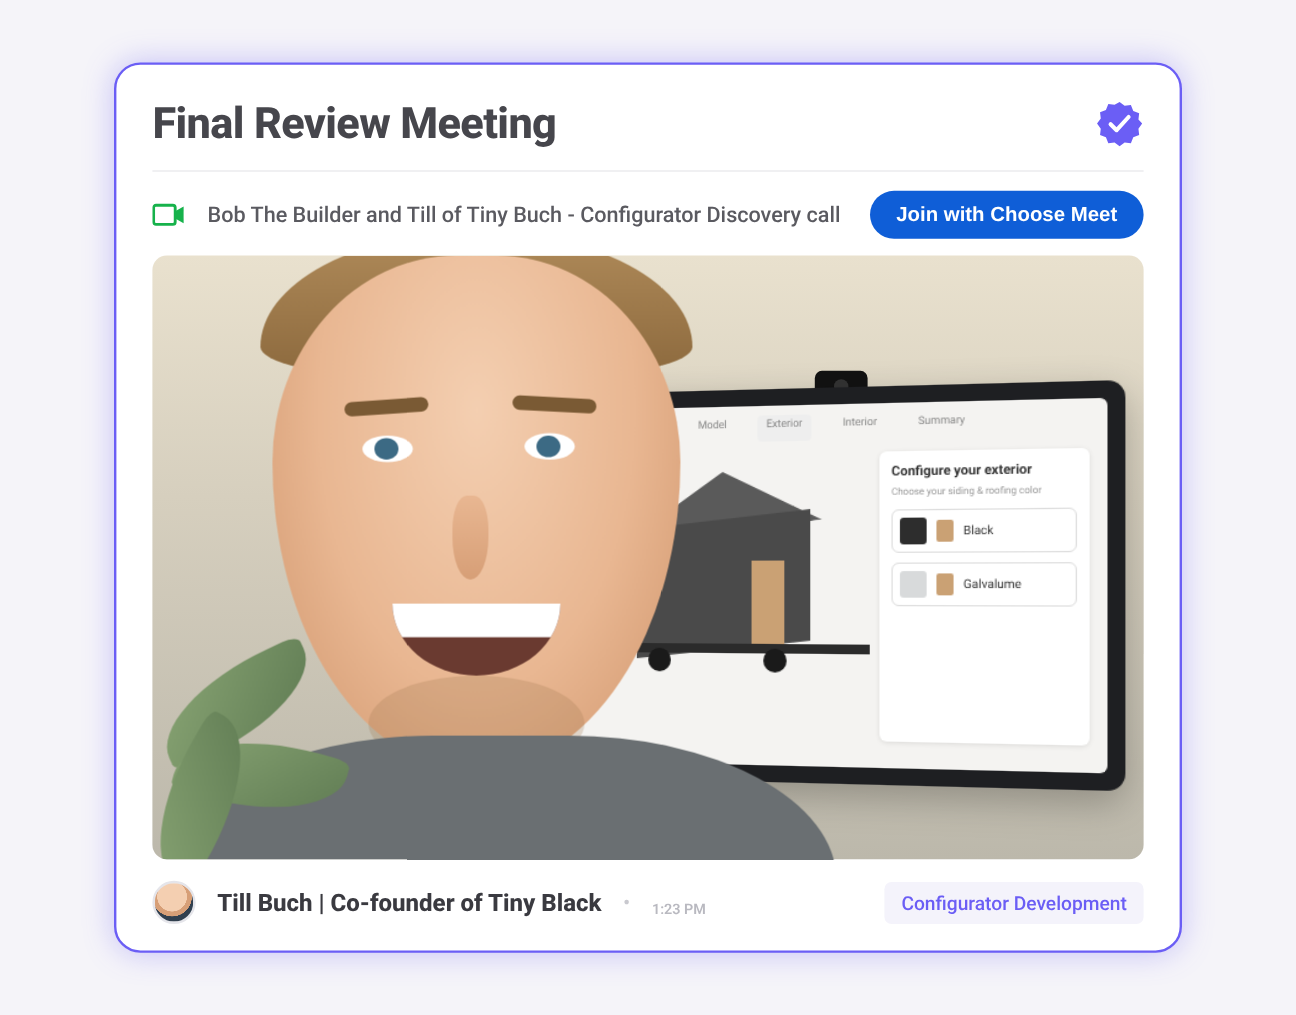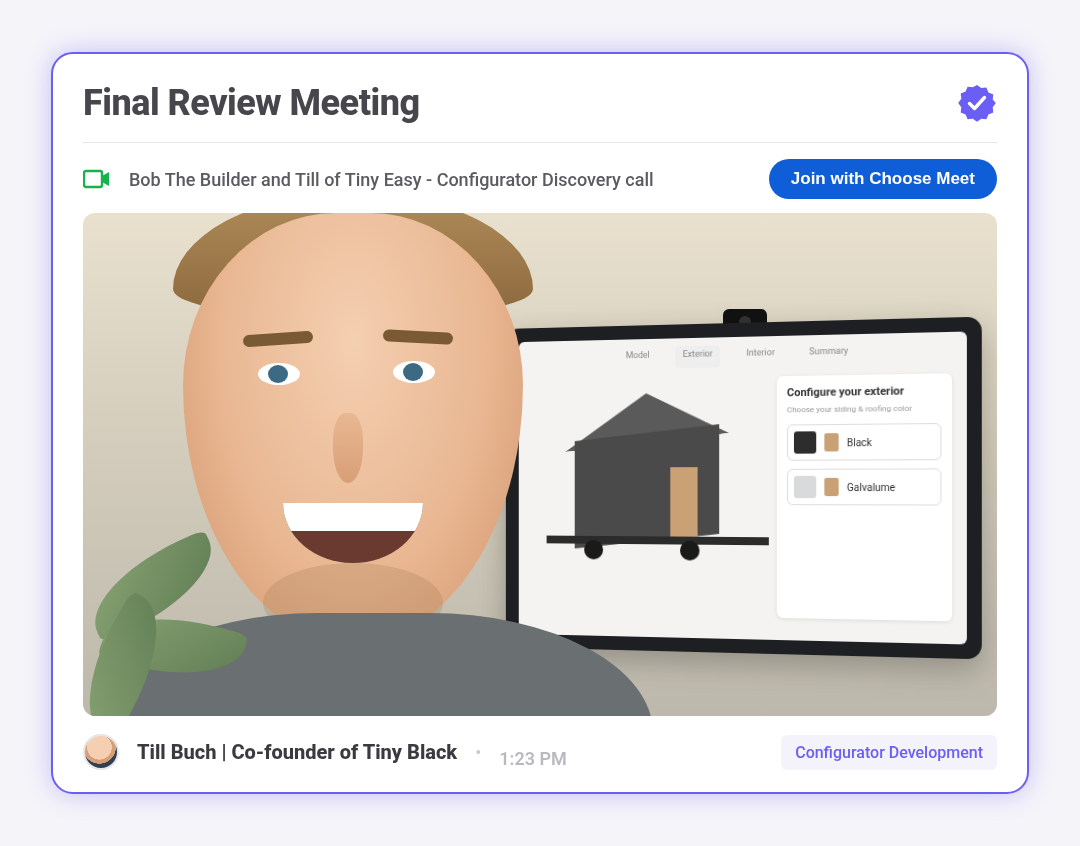--- a/index.html
+++ b/index.html
@@ -12,21 +12,21 @@
     font-family: -apple-system, BlinkMacSystemFont, "Segoe UI", Roboto, Helvetica, Arial, sans-serif;
   }
   .stage {
     width: 1080px;
     height: 846px;
     display: flex;
     align-items: center;
     justify-content: center;
   }
   .card {
-    width: 978px;
+    width: 890px;
     height: 742px;
     background: #fff;
     border: 2px solid #6b5ef5;
     border-radius: 22px;
     box-shadow: 0 0 25px rgba(107,94,245,0.35);
     padding: 28px 30px 22px 30px;
     display: flex;
     flex-direction: column;
   }
   .header-row {
@@ -170,21 +170,21 @@
     padding-top:18px;
   }
   .footer-left{ display:flex; align-items:center; gap:18px;}
   .avatar{
     width:36px; height:36px; border-radius:50%;
     background: radial-gradient(circle at 45% 35%, #f4cfb1 0 45%, #d79f77 46% 60%, #31404f 61% 100%);
     border:2px solid #e5e5ea;
   }
   .person-name{ font-size:20px; font-weight:800; color:#3a3a40;}
   .dot{ color:#c9c9cf; font-size:18px;}
-  .time{ color:#b9b9c0; font-size:18px; font-weight:600;margin-top:12px;}
+  .time{ color:#b9b9c0; font-size:12px; font-weight:600;margin-top:12px;}
   .tag{
     background:#f4f3fb;
     color:#6b5ef5;
     font-size:16px;
     font-weight:500;
     padding:8px 14px;
     border-radius:6px;
   }
 </style>
 </head>
@@ -204,21 +204,21 @@
     </div>
 
     <div class="meeting-row">
       <div class="meeting-left">
         <span class="cam-icon">
           <svg viewBox="0 0 28 20" width="28" height="20">
             <rect x="1" y="2" width="18" height="16" rx="2" fill="none" stroke="#16b24b" stroke-width="2.4"></rect>
             <path d="M19 7 L26 3 V17 L19 13 Z" fill="#16b24b"></path>
           </svg>
         </span>
-        <span class="meeting-title">Bob The Builder and Till of Tiny Easy - Configurator Discovery call</span>
+        <span class="meeting-title">Bob The Builder and Till of Tiny Buch - Configurator Discovery call</span>
       </div>
       <button class="join-btn">Join with Choose Meet</button>
     </div>
 
     <div class="image-area">
       <div class="webcam"></div>
       <div class="monitor">
         <div class="screen">
           <div class="screen-top">
             <span>Model</span>

